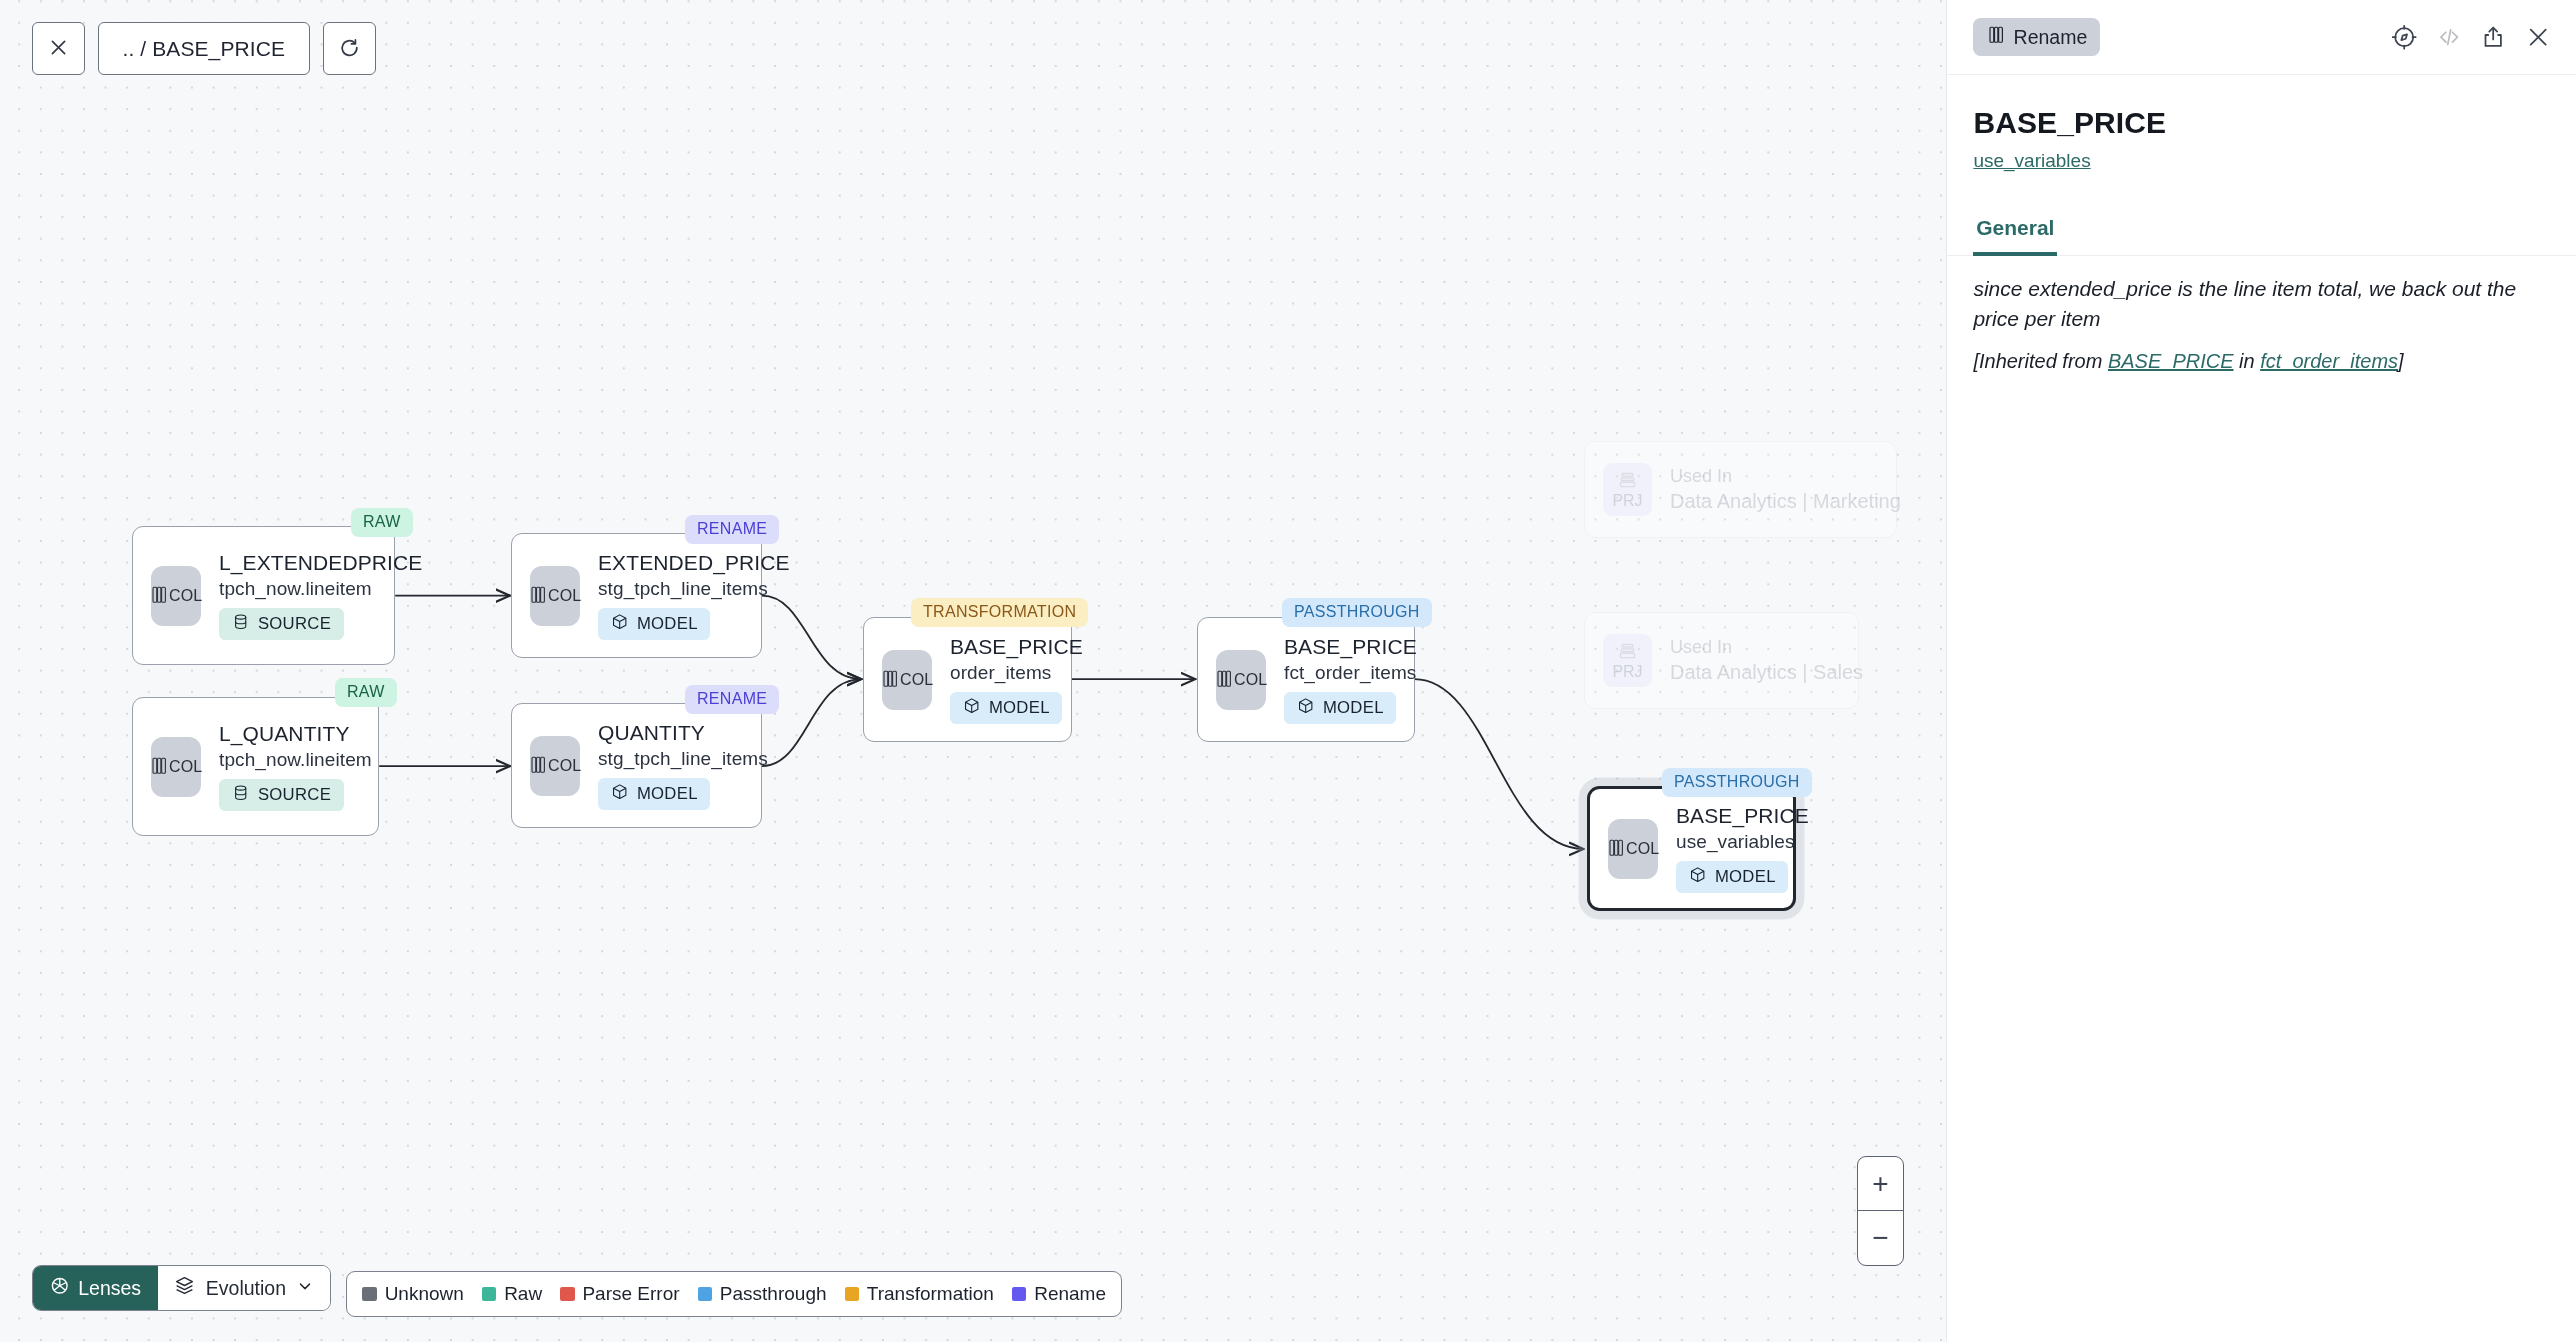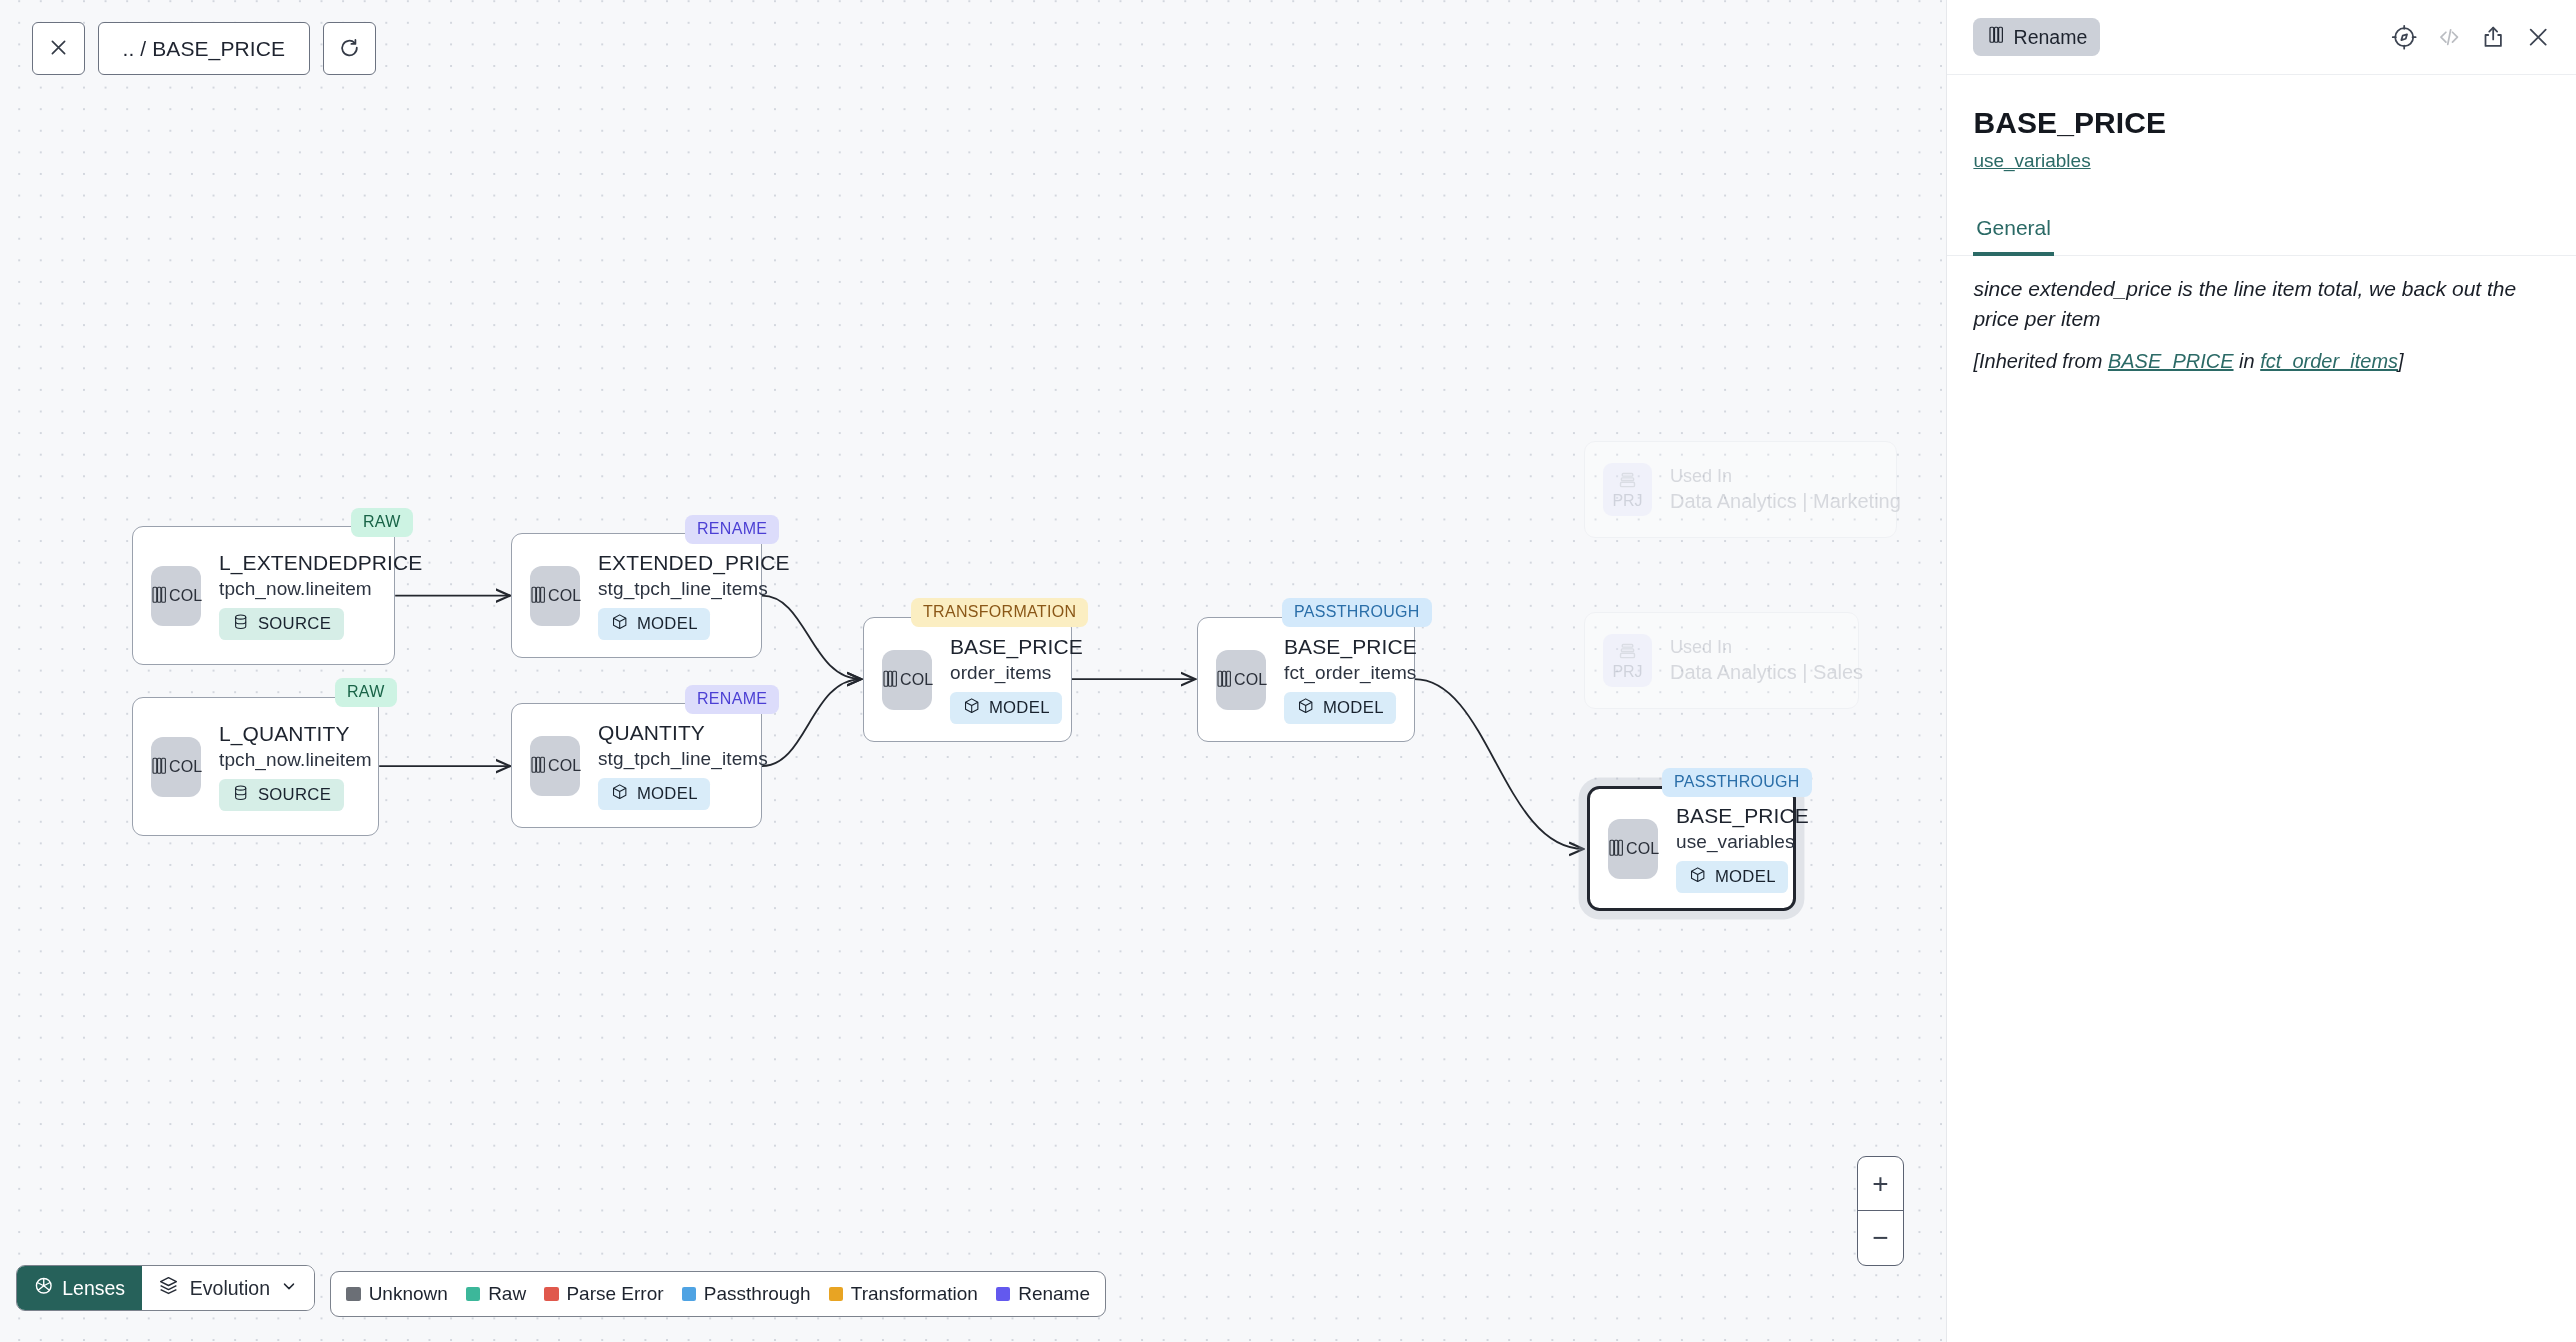--- a/index.html
+++ b/index.html
@@ -85,21 +85,21 @@
   }
   .prj-badge .cb-txt { font-size: 16px; color: #9aa0b4; line-height: 1; }
   .ghost-body { display: flex; flex-direction: column; gap: 2.8px; }
   .ghost-l1 { font-size: 18px; color: #a9adb6; line-height: 1.15; }
   .ghost-l2 { font-size: 20px; color: #a9adb6; line-height: 1.15; white-space: nowrap; }
 
   
   #edges { position: absolute; inset: 0; width: 1946px; height: 1343px; z-index: 5; pointer-events: none; }
 
   
-  .bottom-bar { position: absolute; left: 16px; bottom: 26px; display: flex; align-items: center; gap: 15.3px; z-index: 40; }
+  .bottom-bar { position: absolute; left: 32px; bottom: 26px; display: flex; align-items: center; gap: 15.3px; z-index: 40; }
   .lens-group { display: flex; align-items: stretch; height: 46px; border-radius: 9px; overflow: hidden;
                 border: 1.4px solid #7c828d; }
   .lens-btn {
     background: #26615a; color: #fff; display: flex; align-items: center; gap: 9px;
     padding: 0 16.7px; font-size: 19.5px; cursor: pointer;
   }
   .evo-btn {
     background: #fff; color: #262c36; display: flex; align-items: center; gap: 10.4px;
     padding: 0 15.3px 0 16.7px; font-size: 19.5px; cursor: pointer;
   }
@@ -140,21 +140,21 @@
   .p-icons { display: flex; align-items: center; gap: 18px; }
   .p-icons .ic { cursor: pointer; display: flex; align-items: center; }
   .ic-disabled { opacity: .35; cursor: default; }
 
   .p-title { font-size: 30px; font-weight: bold; color: #14181f; padding: 31px 26.4px 0; letter-spacing: 0.1px; }
   .p-link  { display: inline-block; margin: 9.7px 26.4px 0; font-size: 19px; color: #2b6a66;
              text-decoration: underline; cursor: pointer; }
 
   .p-tabs { margin-top: 40px; padding: 0 26.4px; border-bottom: 1.4px solid #eceef1; display: flex; }
   .p-tab {
-    font-size: 21px; color: #2b6a66; font-weight: normal; padding: 4.2px 2.8px 12.5px;
+    font-size: 21px; color: #2b6a66; font-weight: bold; padding: 4.2px 2.8px 12.5px;
     border-bottom: 4.2px solid #2b6a66; margin-bottom: -1.4px; cursor: pointer;
   }
 
   .p-sec-label { font-size: 19px; font-weight: bold; color: #1a1f28; padding: 36px 26.4px 0; }
   .p-desc { font-size: 21px; font-style: italic; color: #1a1f28; line-height: 1.42; padding: 18px 21px 0 26.4px; }
   .p-inherit { font-size: 20px; font-style: italic; color: #1a1f28; padding: 16.7px 26.4px 0; }
   .p-inherit a { color: #2b6a66; text-decoration: underline; font-style: italic; cursor: pointer; }
 </style>
 </head>
 <body>

